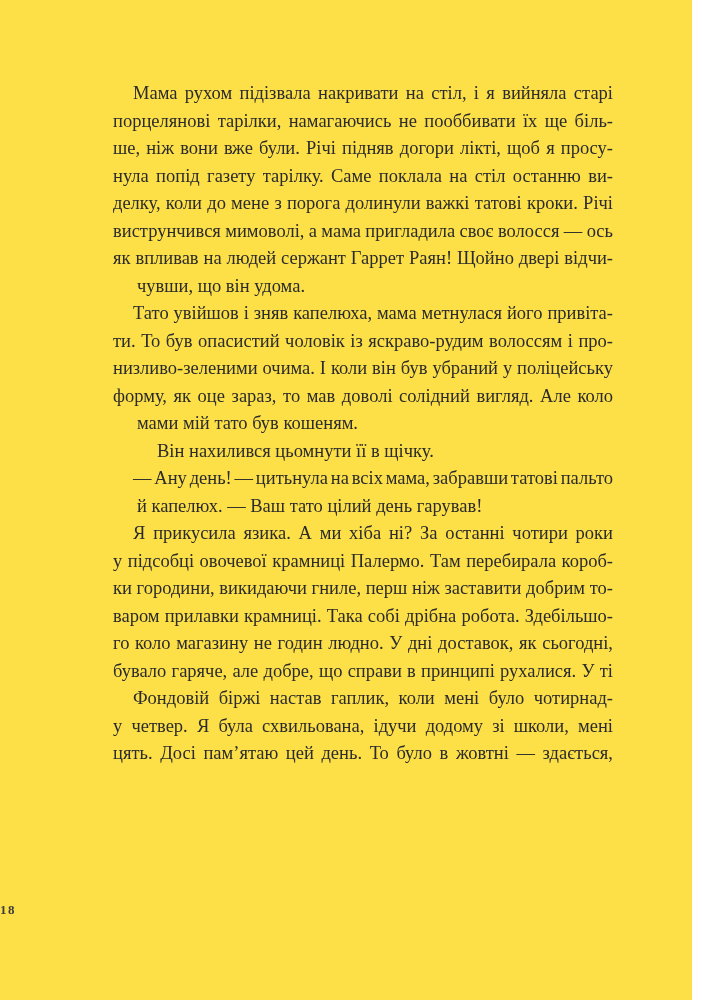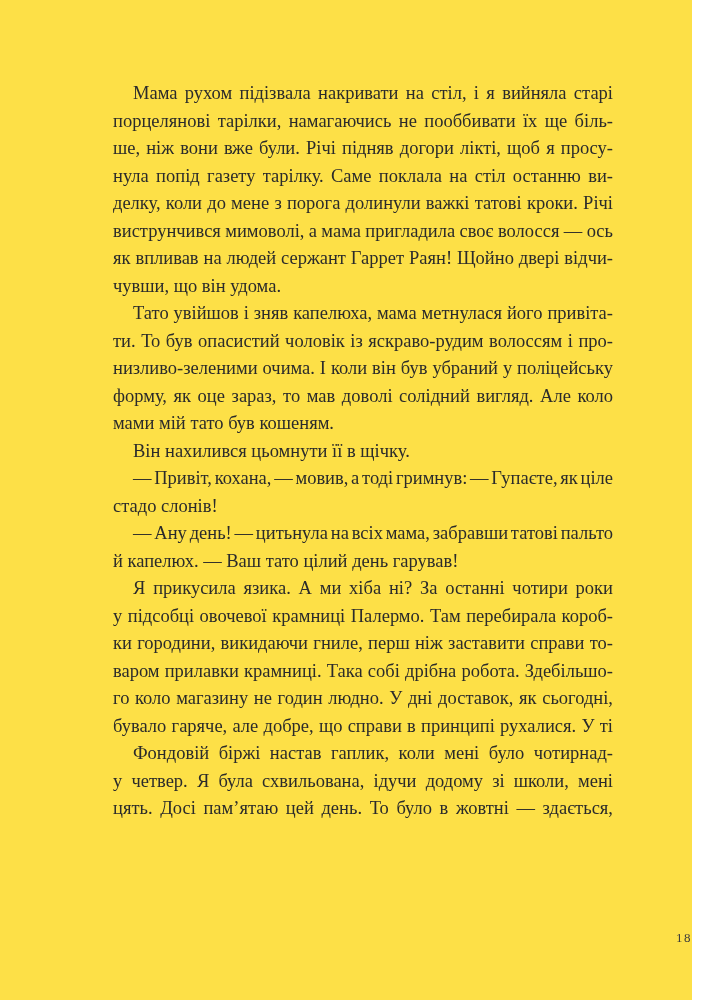--- a/index.html
+++ b/index.html
@@ -35,37 +35,39 @@
   }
   
   .line::after {
     content: "";
     display: inline-block;
     width: 100%;
     height: 0;
   }
   .line.last {
     text-align: left;
+    margin-left: 24px;
   }
   .line.last::after {
     content: none;
   }
   .line.first {
     text-indent: 20px;
   }
   .page-number {
     position: absolute;
-    top: 928px;
+    top: 900px;
     left: 0;
     width: 100%;
-    text-align: right;
+    text-align: left;
     font-size: 13px;
     line-height: 20px;
     letter-spacing: 1.5px;
     color: #3c3c3c;
+    font-weight: bold;
   }
 </style>
 </head>
 <body>
 
 <div class="page">
   <div class="text-block" id="text-block">
       <div class="para">
         <div class="line first">Мама рухом підізвала накривати на стіл, і я вийняла старі</div>
         <div class="line">порцелянові тарілки, намагаючись не пооббивати їх ще біль-</div>
@@ -80,31 +82,27 @@
         <div class="line first">Тато увійшов і зняв капелюха, мама метнулася його привіта-</div>
         <div class="line">ти. То був опасистий чоловік із яскраво-рудим волоссям і про-</div>
         <div class="line">низливо-зеленими очима. І коли він був убраний у поліцейську</div>
         <div class="line">форму, як оце зараз, то мав доволі солідний вигляд. Але коло</div>
         <div class="line last">мами мій тато був кошеням.</div>
       </div>
       <div class="para">
         <div class="line first last">Він нахилився цьомнути її в щічку.</div>
       </div>
       <div class="para">
-        <div class="line first" style="word-spacing: -2.11px;">— Привіт, кохана, — мовив, а тоді гримнув: — Гупаєте, як ціле</div>
-        <div class="line last">стадо слонів!</div>
-      </div>
-      <div class="para">
         <div class="line first" style="word-spacing: -2px;">— Ану день! — цитьнула на всіх мама, забравши татові пальто</div>
         <div class="line last">й капелюх. — Ваш тато цілий день гарував!</div>
       </div>
       <div class="para">
         <div class="line first">Я прикусила язика. А ми хіба ні? За останні чотири роки</div>
         <div class="line">у підсобці овочевої крамниці Палермо. Там перебирала короб-</div>
-        <div class="line">ки городини, викидаючи гниле, перш ніж заставити справи то-</div>
+        <div class="line">ки городини, викидаючи гниле, перш ніж заставити добрим то-</div>
         <div class="line">варом прилавки крамниці. Така собі дрібна робота. Здебільшо-</div>
         <div class="line">го коло магазину не годин людно. У дні доставок, як сьогодні,</div>
         <div class="line">бувало гаряче, але добре, що справи в принципі рухалися. У ті</div>
       </div>
       <div class="para">
         <div class="line first">Фондовій біржі настав гаплик, коли мені було чотирнад-</div>
         <div class="line">у четвер. Я була схвильована, ідучи додому зі школи, мені</div>
         <div class="line">цять. Досі пам’ятаю цей день. То було в жовтні — здається,</div>
       </div>
     </div>

